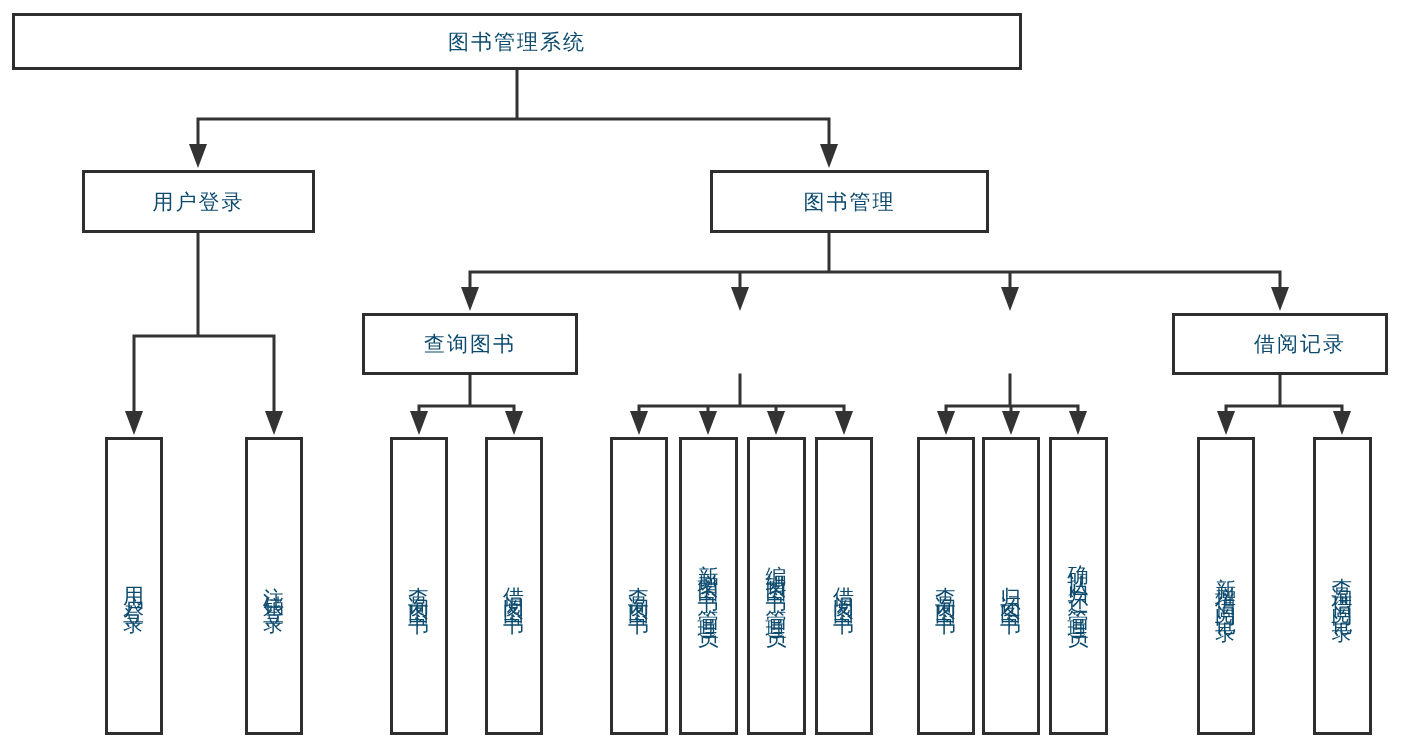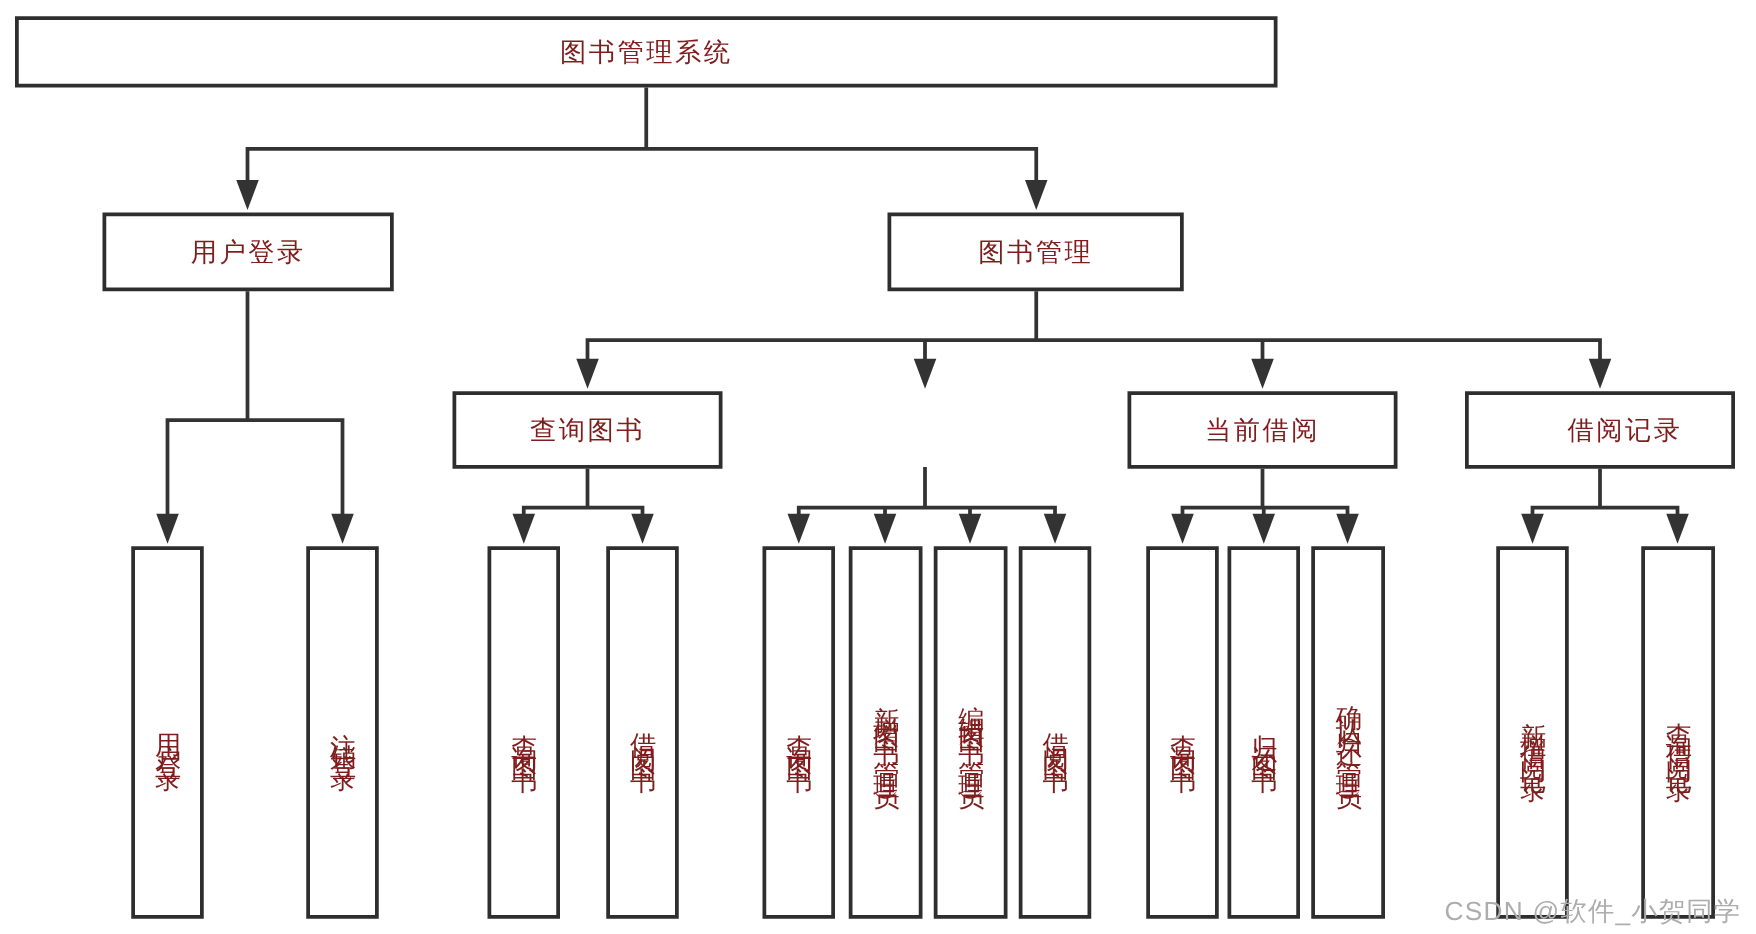--- a/index.html
+++ b/index.html
@@ -12,21 +12,21 @@
   }
   #connectors{position:absolute;left:0;top:0;width:1405px;height:747px;}
   .box{
     position:absolute;
     background:#ffffff;
     border:3px solid #2e2e2e;
     box-sizing:border-box;
     display:flex;
     align-items:center;
     justify-content:center;
-    color:#7f1d1d;
+    color:#0c4a6e;
     font-size:21px;
     letter-spacing:2px;
     z-index:2;
   }
   .vbox{
     writing-mode:vertical-lr;
     letter-spacing:9px;
     line-height:1;
     padding-top:4px;
   }
@@ -97,29 +97,26 @@
     </g>
   </svg>
 
   <div class="box" style="left:12px;top:13px;width:1010px;height:57px;">
     <span>图书管理系统</span>
   </div>
 
   <div class="box" style="left:82px;top:170px;width:233px;height:63px;">
     <span>用户登录</span>
   </div>
-  <div class="box" style="left:710px;top:170px;width:237px;height:63px;">
+  <div class="box" style="left:710px;top:170px;width:279px;height:63px;">
     <span>图书管理</span>
   </div>
 
   <div class="box" style="left:362px;top:313px;width:216px;height:62px;">
     <span>查询图书</span>
-  </div>
-  <div class="box" style="left:902px;top:313px;width:216px;height:62px;">
-    <span>当前借阅</span>
   </div>
   <div class="box" style="left:1172px;top:313px;width:216px;height:62px;padding-left:40px;">
     <span>借阅记录</span>
   </div>
 
   <div class="box vbox" style="left:105px;top:437px;width:58px;height:298px;">
     <span>用户登录</span>
   </div>
   <div class="box vbox" style="left:245px;top:437px;width:58px;height:298px;">
     <span>注销登录</span>
@@ -155,15 +152,14 @@
     <span>确认归还（管理员）</span>
   </div>
 
   <div class="box vbox" style="left:1197px;top:437px;width:58px;height:298px;">
     <span>新增借阅记录</span>
   </div>
   <div class="box vbox" style="left:1313px;top:437px;width:59px;height:298px;">
     <span>查询借阅记录</span>
   </div>
 
-  <div class="watermark">CSDN @软件_小贺同学</div>
 
 </div>
 
 </body></html>

